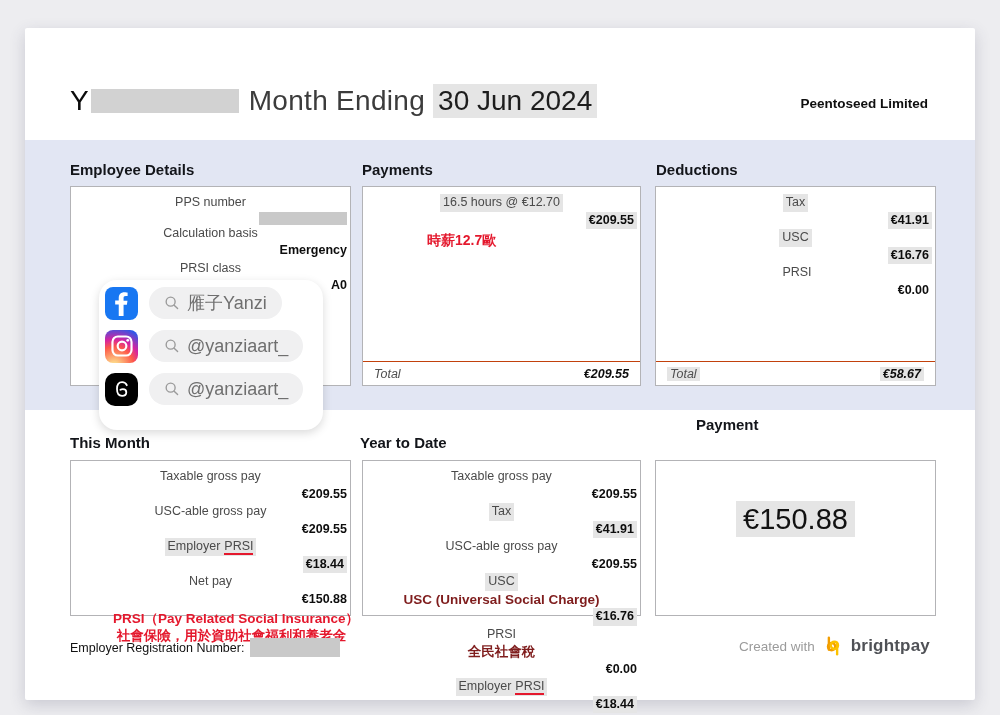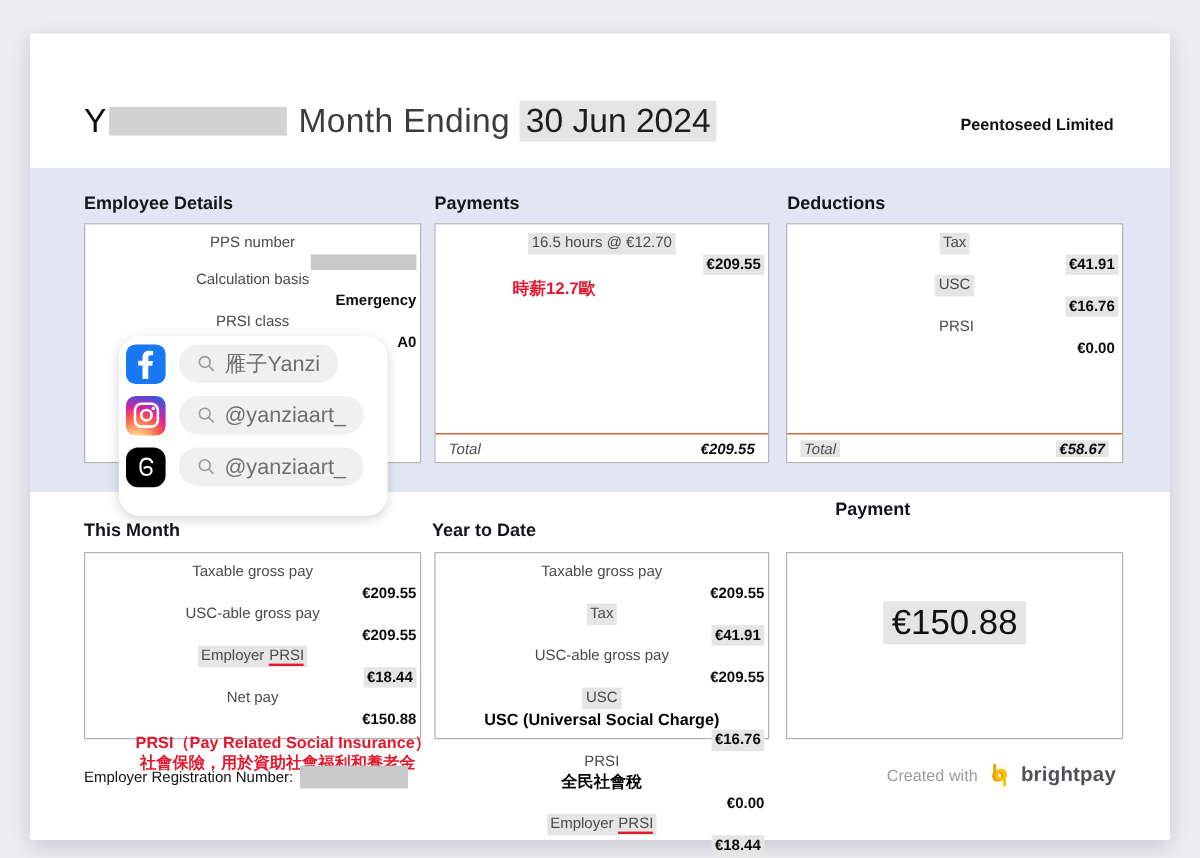--- a/index.html
+++ b/index.html
@@ -23,21 +23,21 @@
   
   .panel{position:absolute;background:#fff;border:1px solid #b3b3b6;box-sizing:border-box;}
   .p-top{top:158px;height:200px;}
   .p-low{top:432px;height:156px;}
   .col1{left:45px;width:281px;}
   .col2{left:337px;width:279px;}
   .col3{left:630px;width:281px;}
   .rows{padding-top:7px;}
   .row{display:flex;align-items:center;padding:0 3px;font-size:12.5px;line-height:17.5px;color:#4a4a4a;white-space:nowrap;flex-direction:column;}
   .r-val{margin-left:auto;font-weight:bold;color:#0d0d0d;}
-  .mid-note{flex:1;text-align:center;color:#000000;font-size:13.5px;font-weight:bold;}
+  .mid-note{flex:1;text-align:center;color:#7f1d1d;font-size:13.5px;font-weight:bold;}
   .hl-pad{padding:0 3px;display:inline-block;}
   .red-underline{border-bottom:2px solid #e4182d;margin-left:4px;padding-bottom:0px;display:inline-block;line-height:14px;}
   .redact-sm{width:88px;height:13px;background:#c9c9c9;margin-left:auto;}
   .total-row{position:absolute;left:0;right:0;bottom:0;height:23px;border-top:1px solid #c2410c;display:flex;align-items:center;padding:0 11px;font-size:12.5px;font-style:italic;color:#4f4f4f;}
   .total-row .r-val{font-style:italic;}
   .pay-note{margin:3px 0 0 64px;color:#e4182d;font-size:14px;font-weight:bold;}
   .tm-note{margin-top:2px;padding-left:42px;text-align:center;color:#e4182d;font-size:13.5px;font-weight:bold;line-height:17px;white-space:nowrap;}
 
   
   .bubble{position:absolute;left:74px;top:252px;width:224px;height:150px;background:#fff;border-radius:18px;box-shadow:0 3px 10px rgba(0,0,0,.15);}

